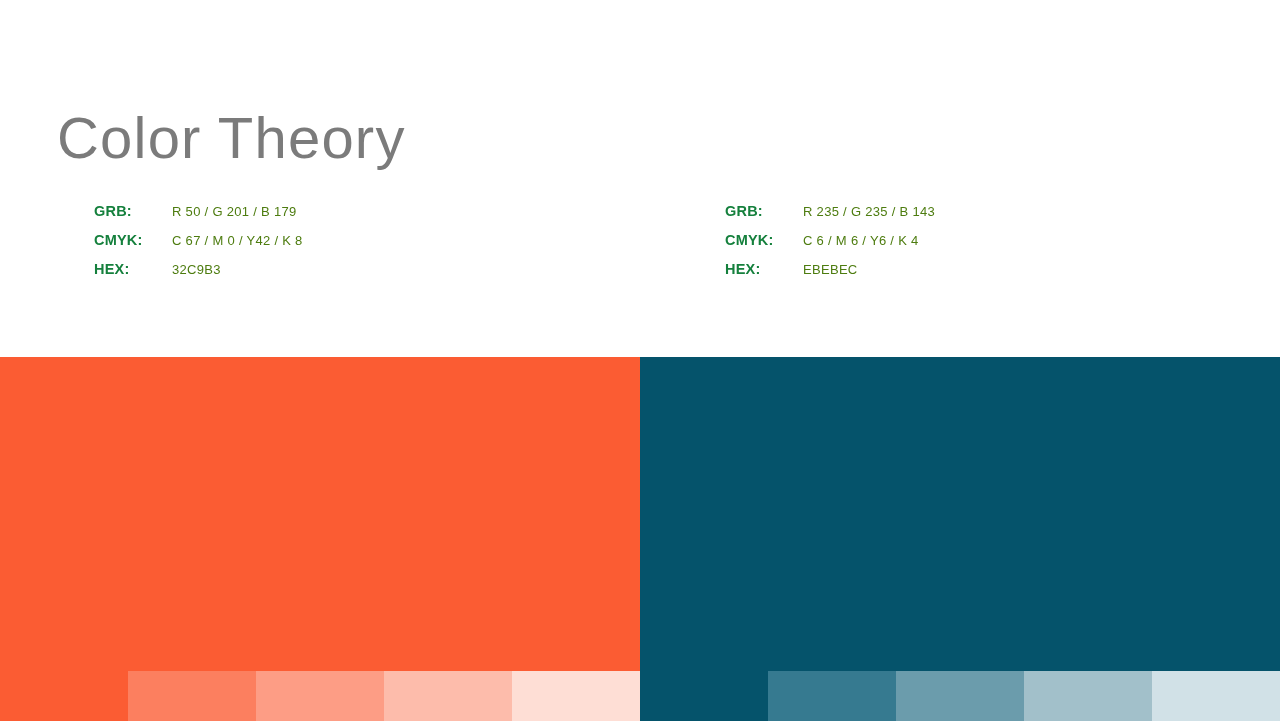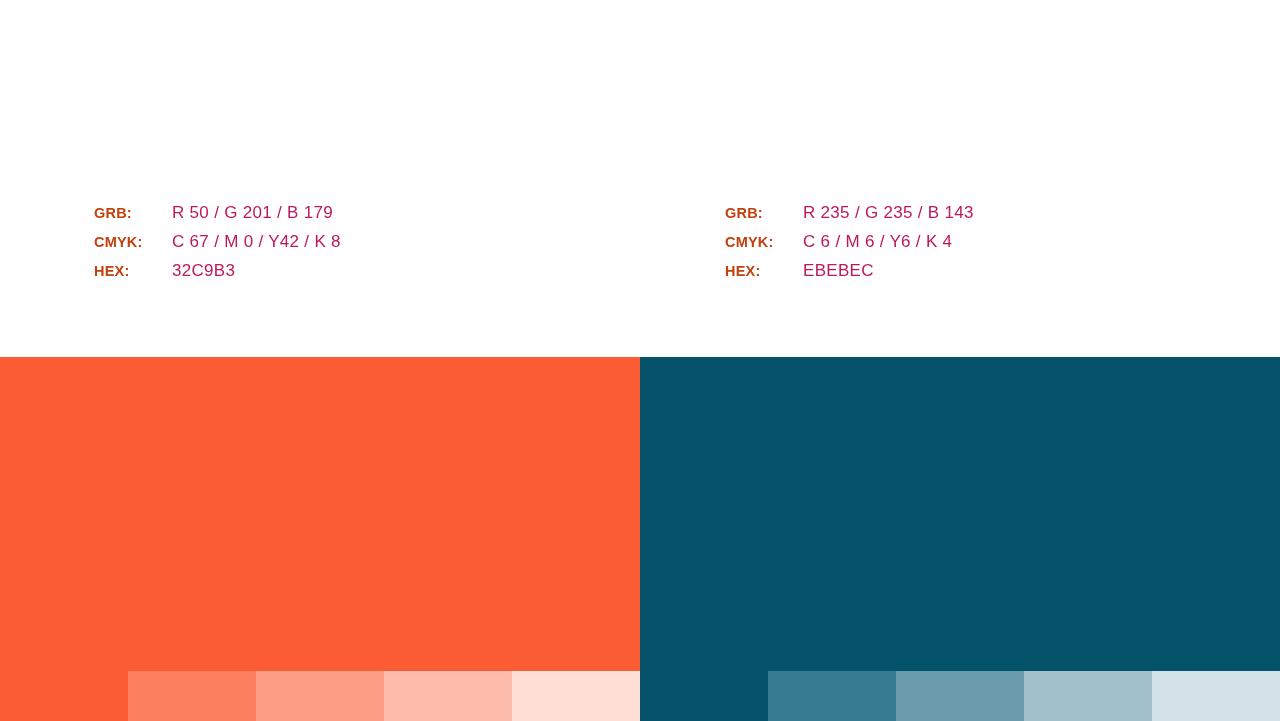--- a/index.html
+++ b/index.html
@@ -46,28 +46,28 @@
   .spec-row {
     display: flex;
     align-items: baseline;
     height: 29px;
   }
   .spec-label {
     width: 78px;
     flex: 0 0 78px;
     font-size: 14.5px;
     font-weight: 700;
-    color: #c2410c;
+    color: #15803d;
     letter-spacing: 0.2px;
     white-space: nowrap;
   }
   .spec-value {
-    font-size: 17px;
+    font-size: 13px;
     font-weight: 400;
-    color: #be185d;
+    color: #4d7c0f;
     letter-spacing: 0.3px;
     white-space: nowrap;
   }
   .spec-right .spec-label { width: 78px; flex: 0 0 78px; }
 
   
   .panels {
     position: absolute;
     left: 0;
     top: 357px;
@@ -95,20 +95,21 @@
   .tint {
     width: 128px;
     height: 100%;
   }
 </style>
 </head>
 <body style="background-color: rgb(255, 255, 255);">
 
 <div class="slide">
 
+  <h1 class="page-title">Color Theory</h1>
 
   <div class="spec-block spec-left">
     <div class="spec-row">
       <span class="spec-label">GRB:</span>
       <span class="spec-value">R 50 / G 201 / B 179</span>
     </div>
     <div class="spec-row">
       <span class="spec-label">CMYK:</span>
       <span class="spec-value">C 67 / M 0 / Y42 / K 8</span>
     </div>

